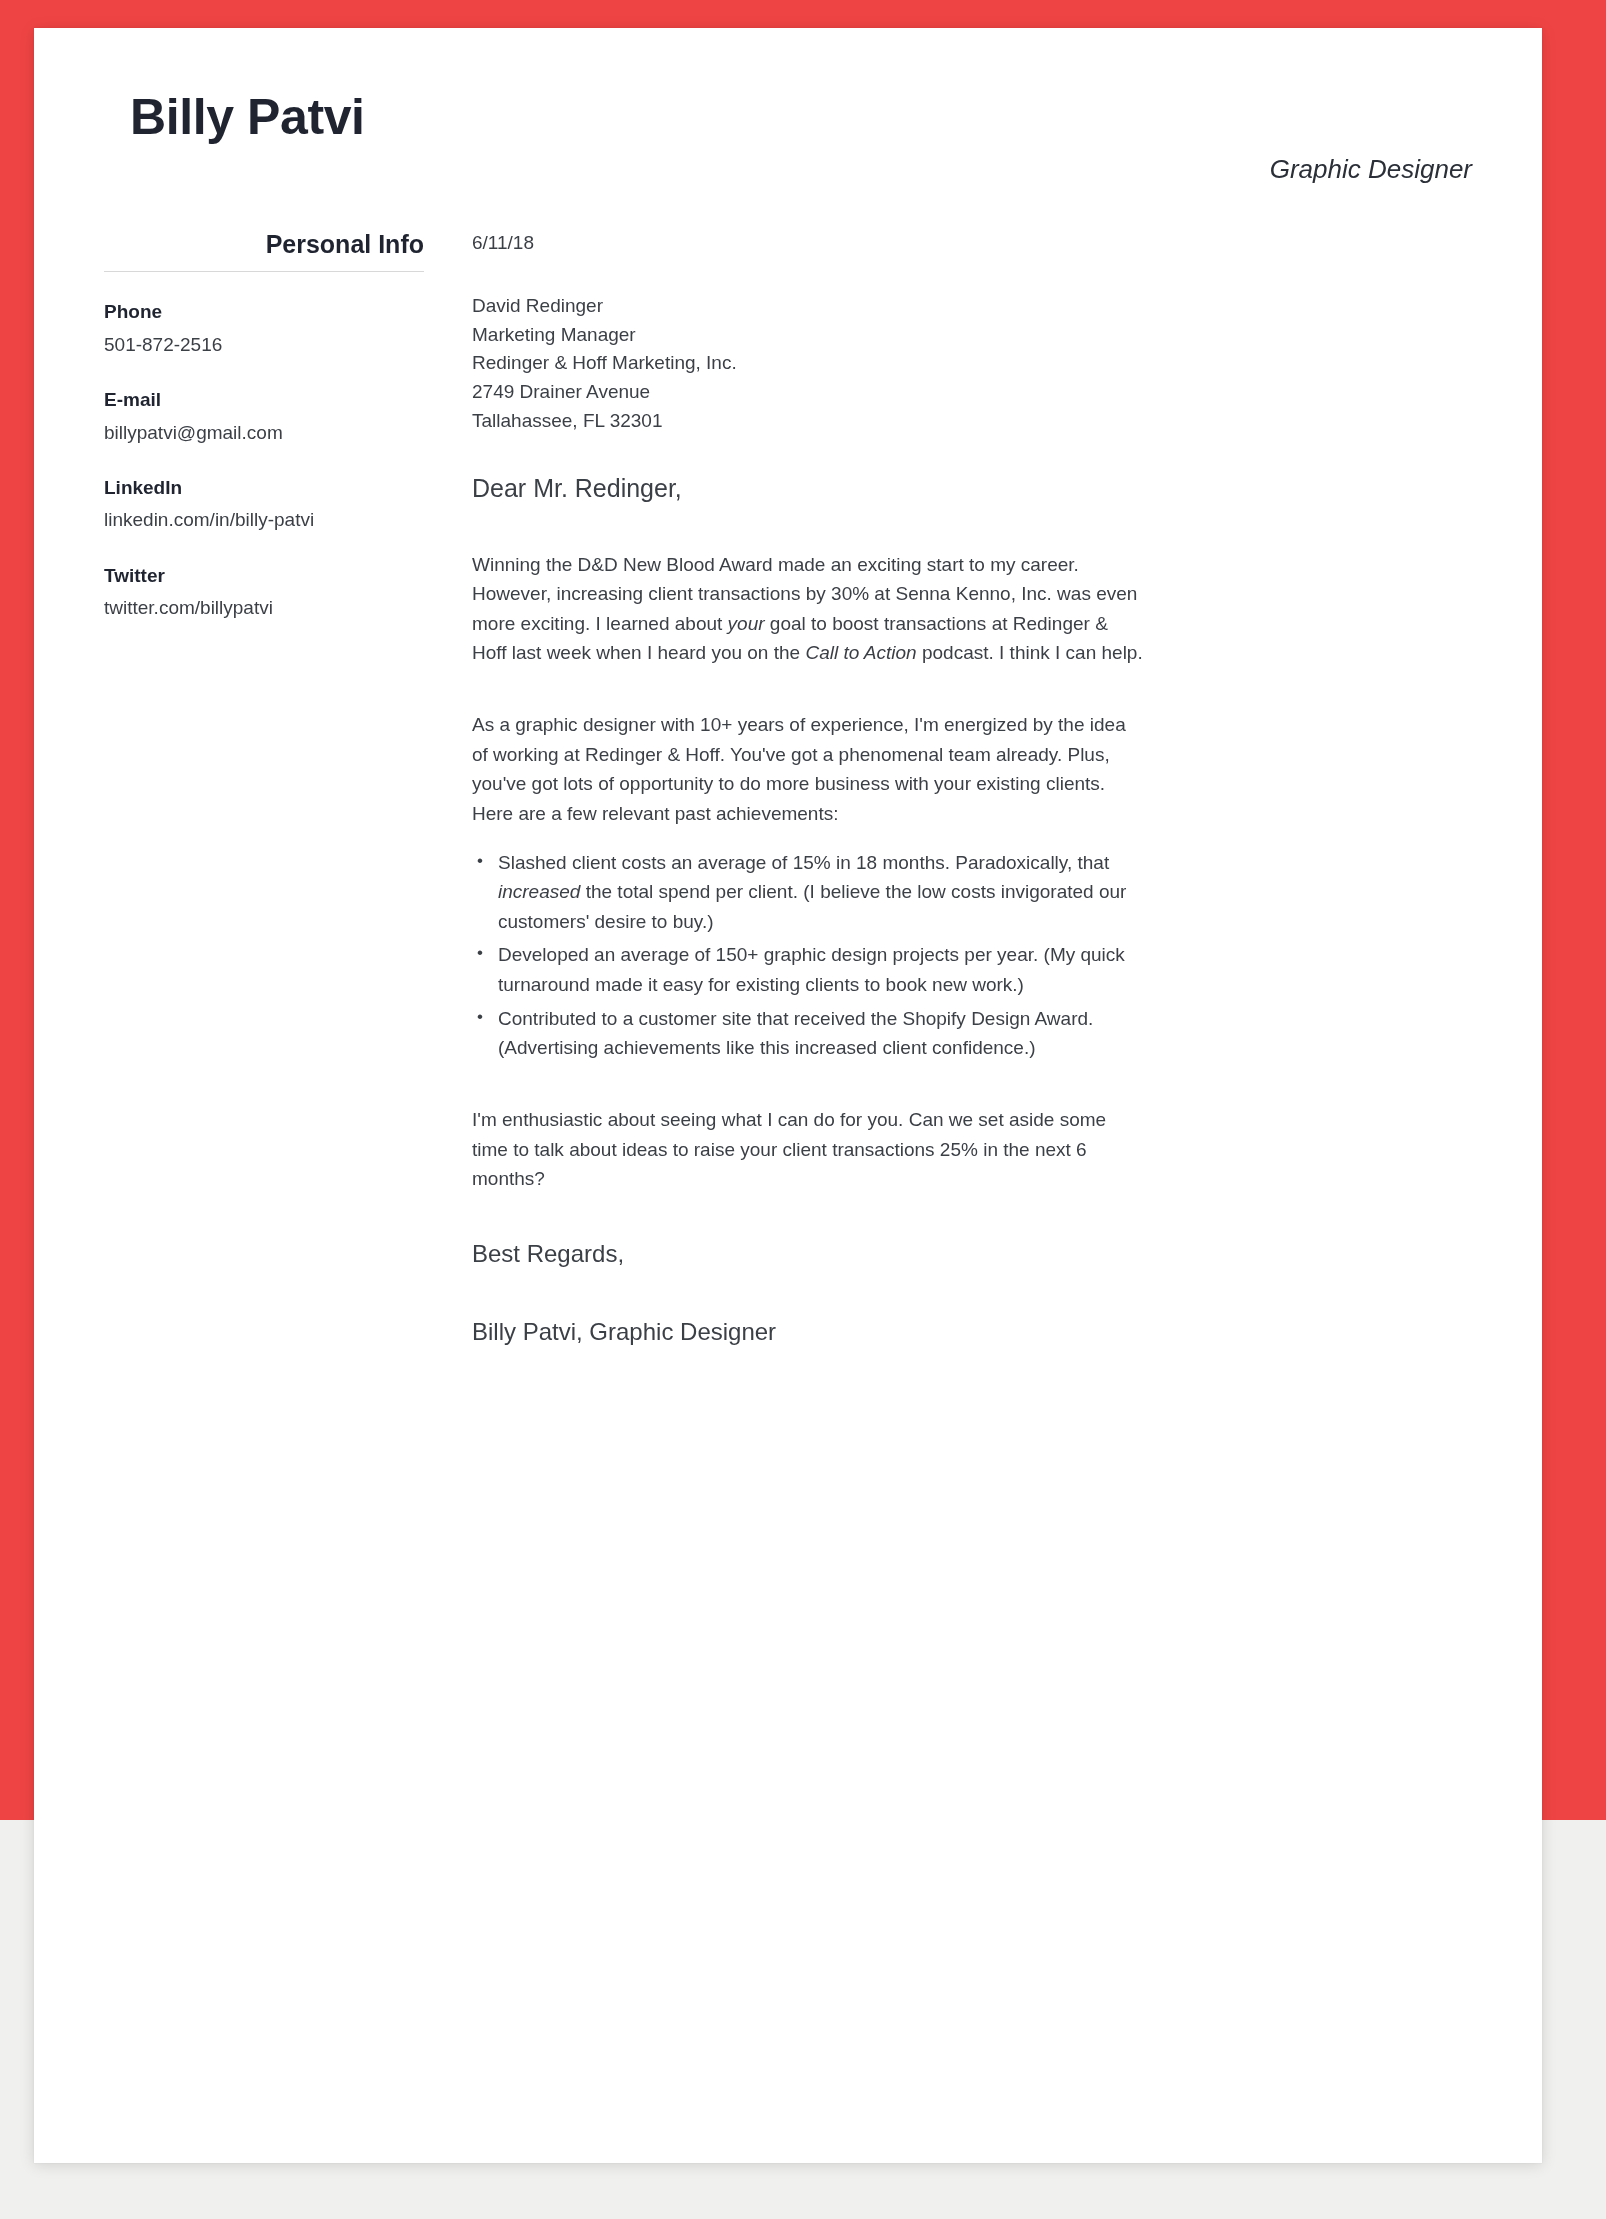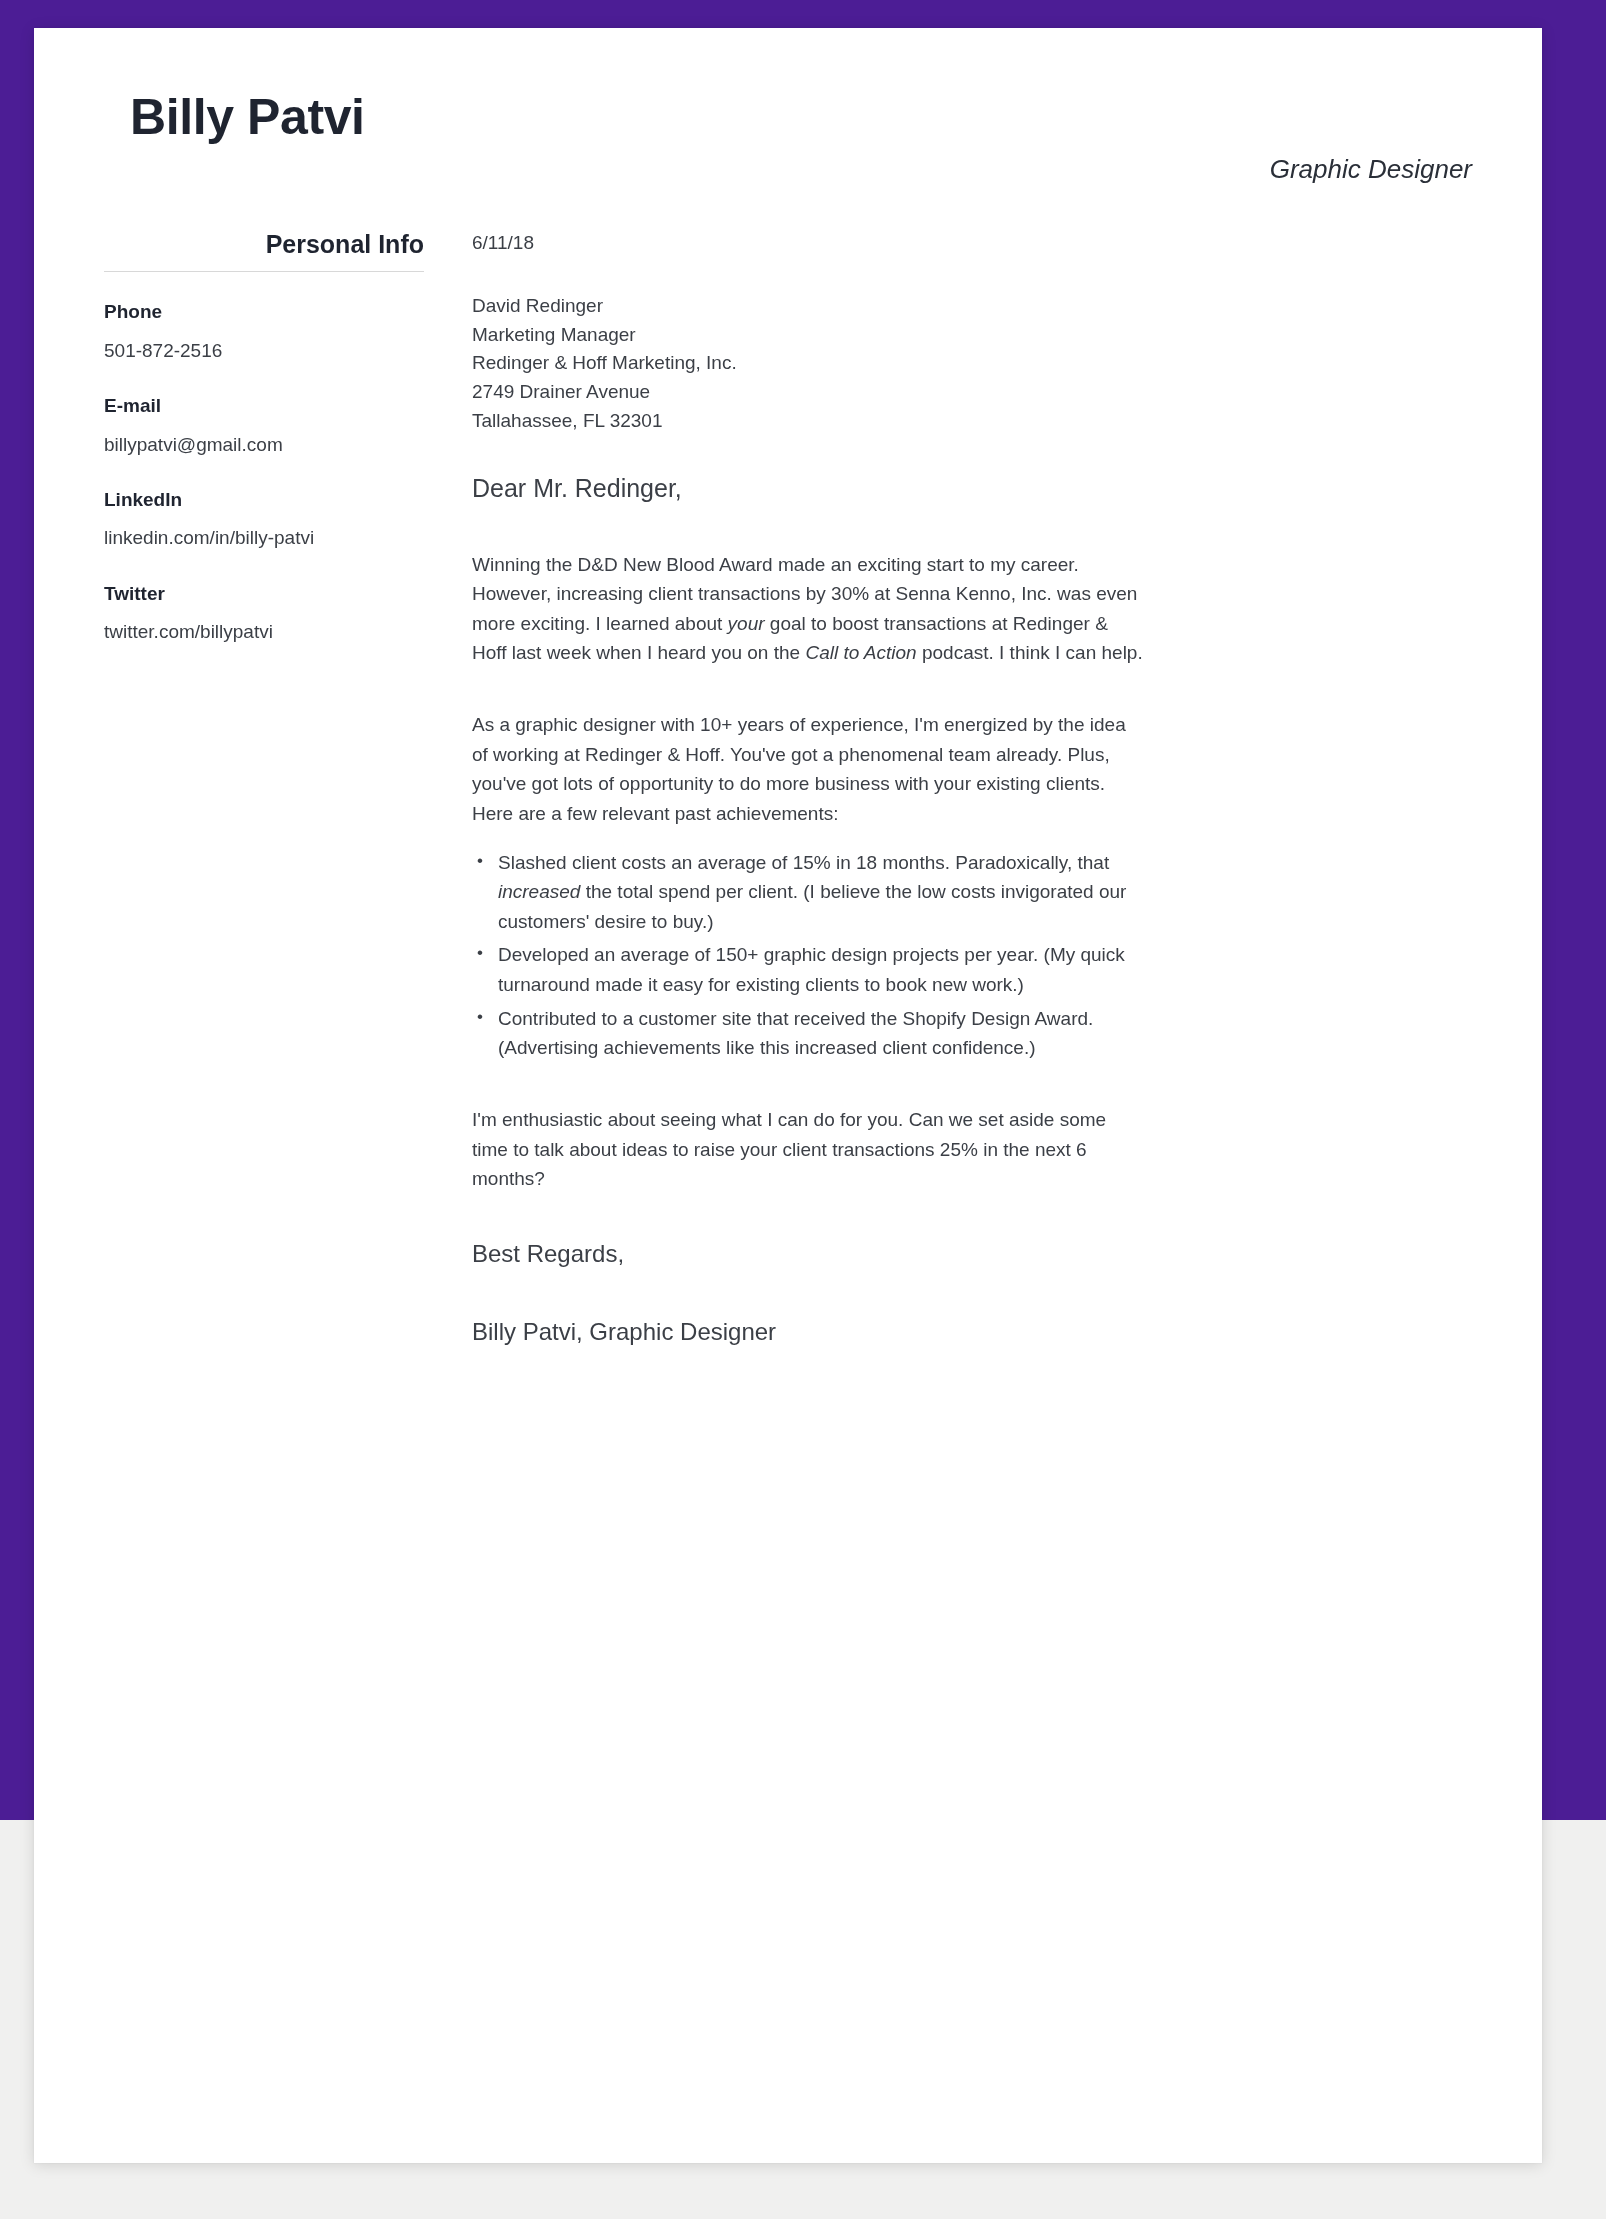--- a/index.html
+++ b/index.html
@@ -11,21 +11,21 @@
     width: 1606px;
     height: 2219px;
     font-family: "Liberation Sans", sans-serif;
     -webkit-font-smoothing: antialiased;
   }
 
   .page-canvas {
     position: relative;
     width: 1606px;
     height: 1820px;
-    background: #4c1d95;
+    background: #ef4444;
     box-sizing: border-box;
   }
 
   .paper {
     position: absolute;
     left: 34px;
     top: 28px;
     width: 1508px;
     height: 2135px;
     background: #ffffff;
@@ -95,21 +95,21 @@
   .info-label {
     font-size: 19px;
     font-weight: bold;
     color: #1f2430;
     line-height: 1.5;
   }
   .info-value {
     font-size: 19px;
     color: #3b3f46;
     line-height: 1.6;
-    margin-top: 9px;
+    margin-top: 3px;
     white-space: nowrap;
   }
 
   .letter-body {
     flex: 1;
     padding-left: 48px;
     box-sizing: border-box;
     max-width: 720px;
   }
 

